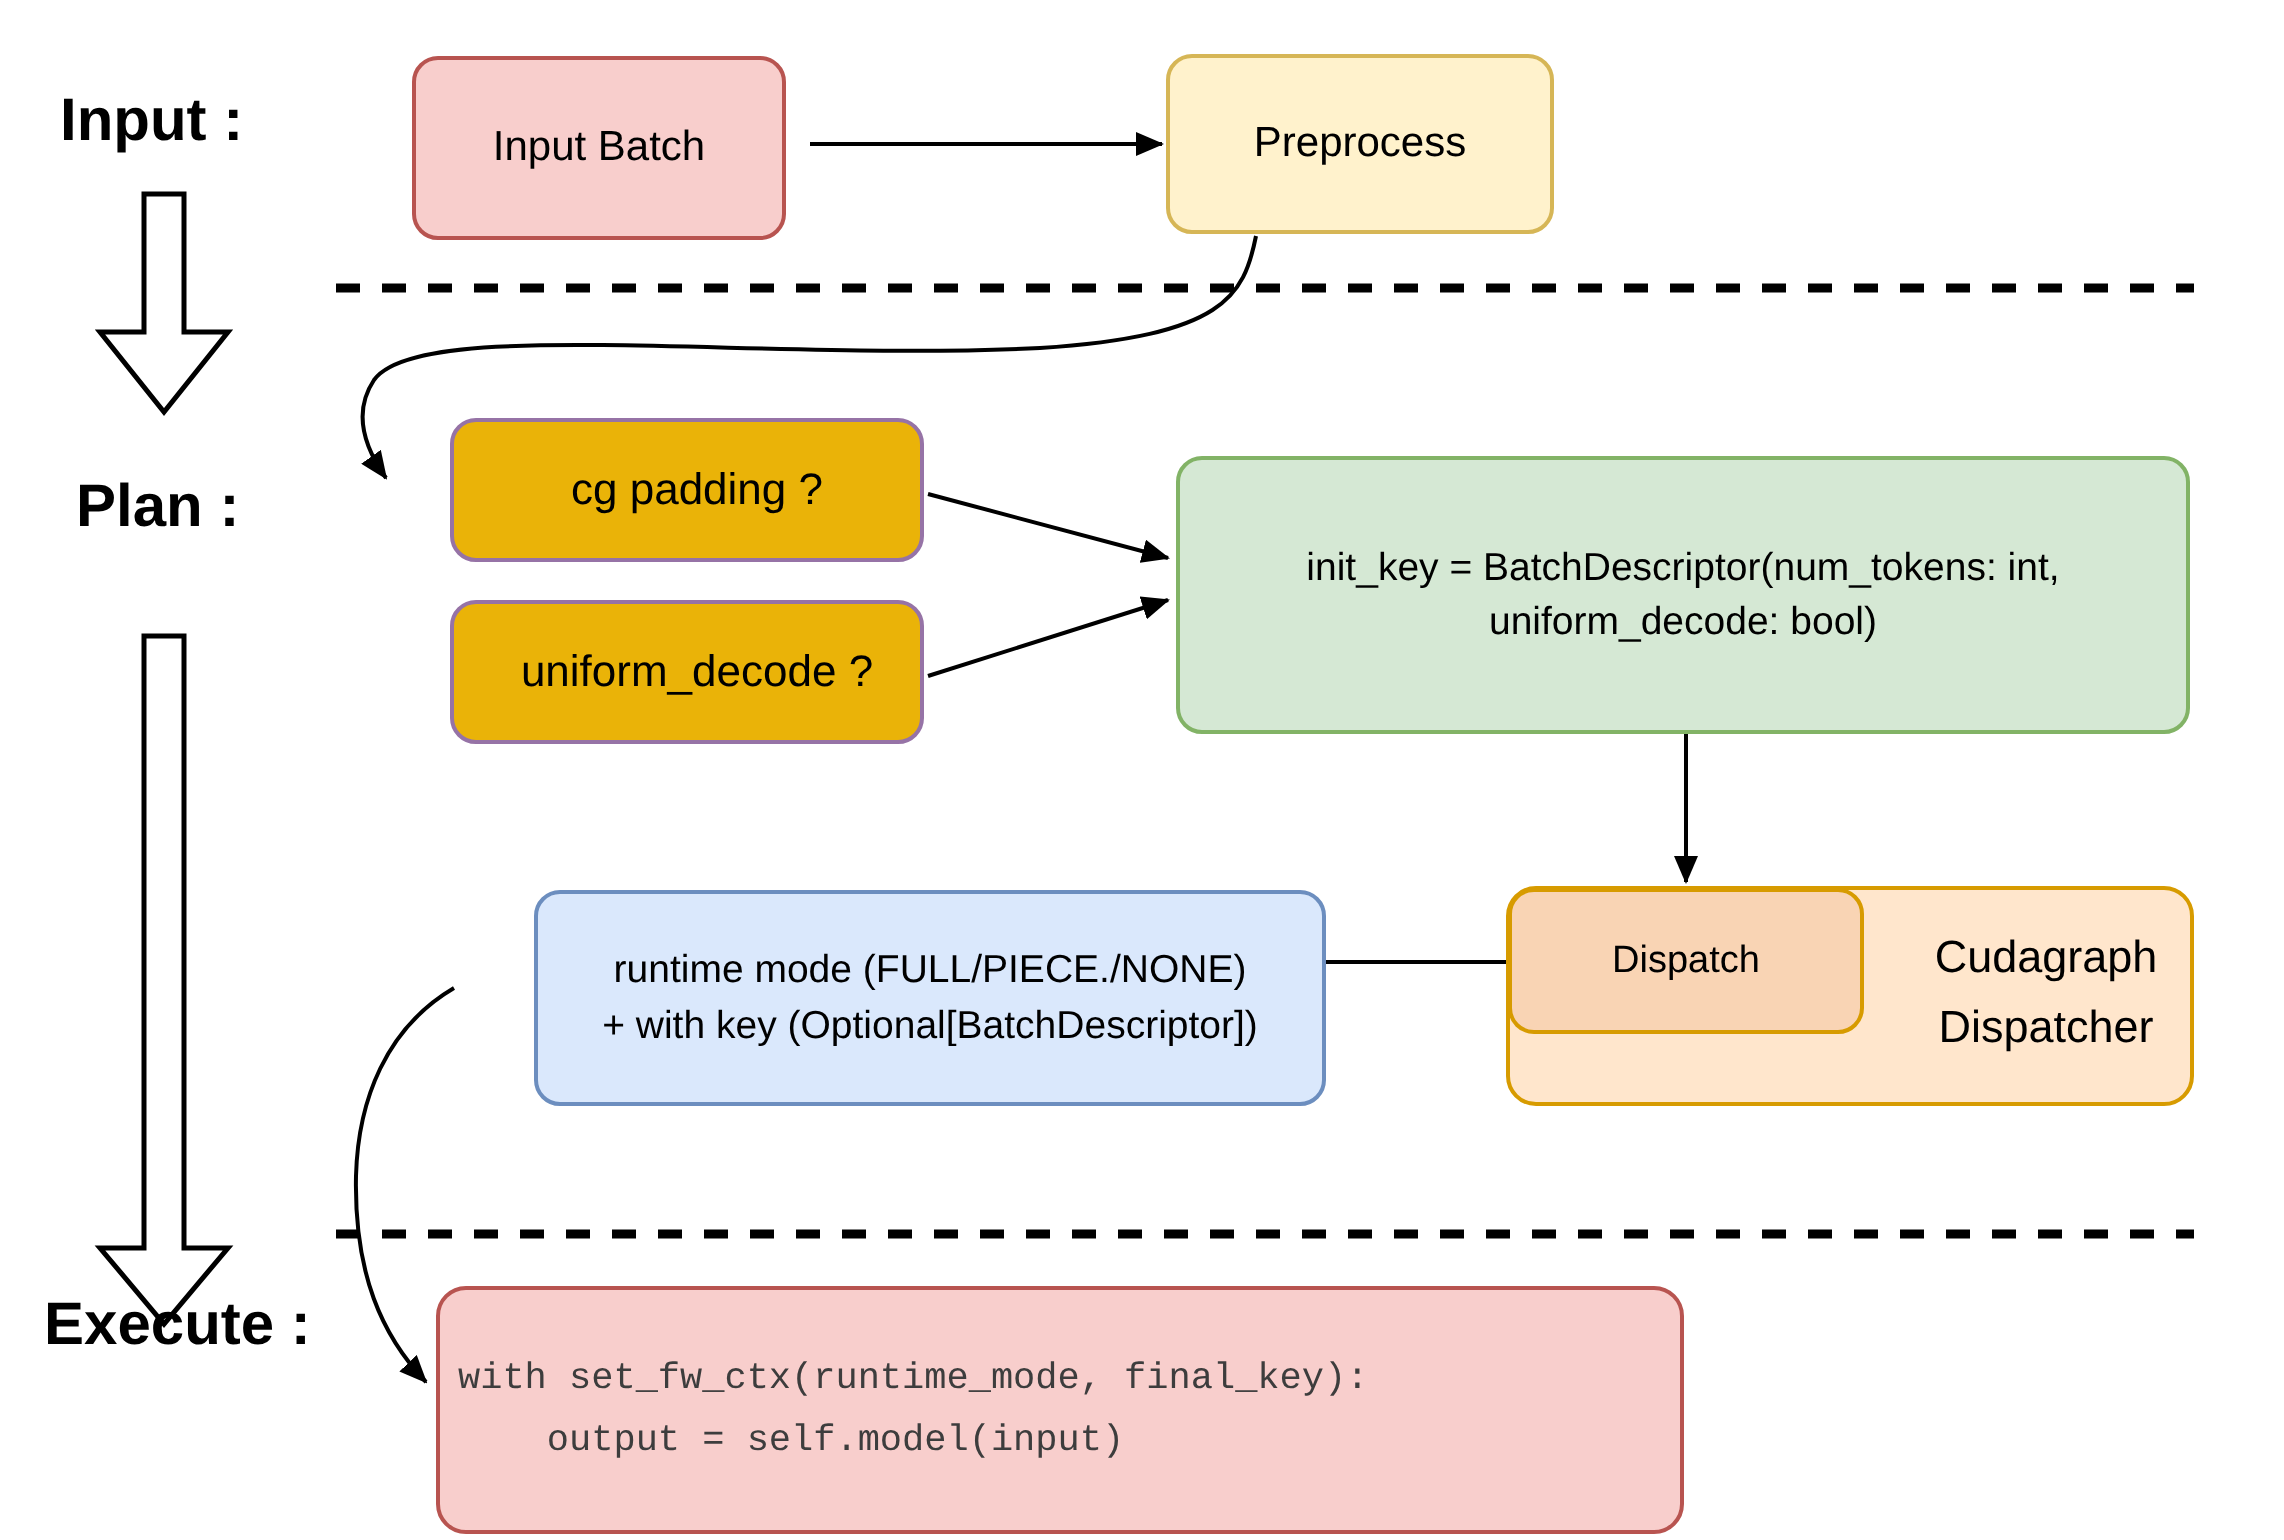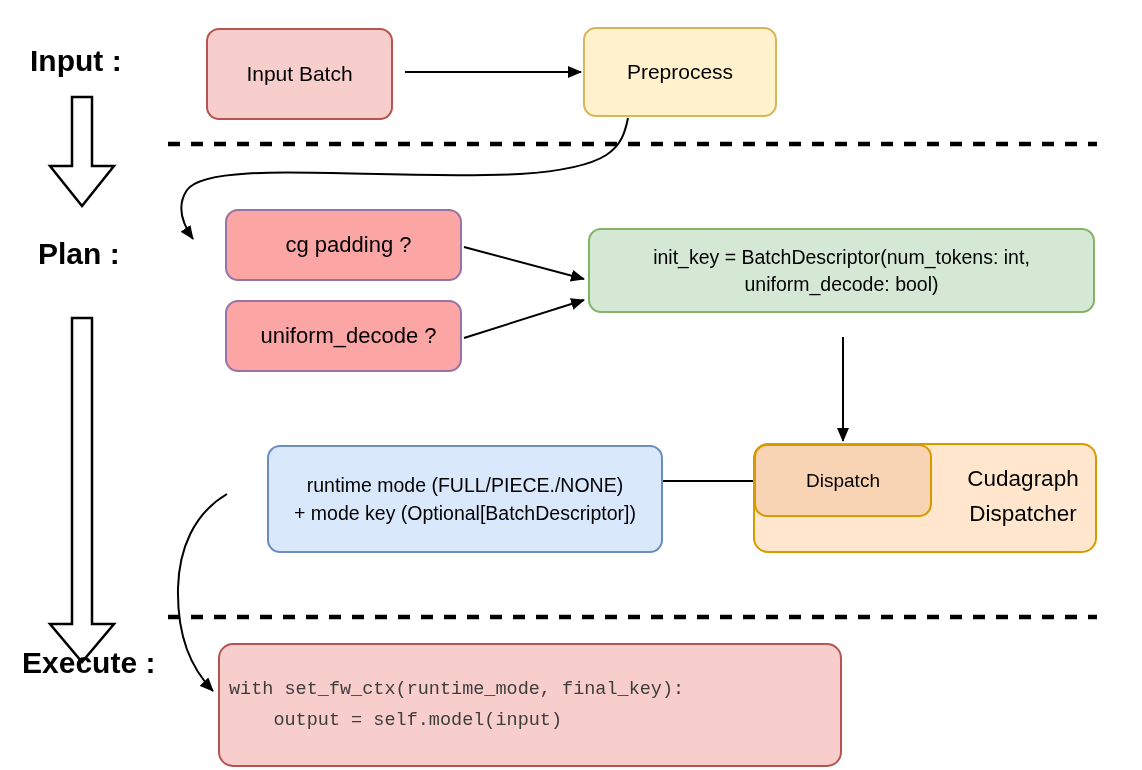--- a/index.html
+++ b/index.html
@@ -31,21 +31,21 @@
     display: flex;
     flex-direction: column;
     align-items: center;
     justify-content: center;
     text-align: center;
     color: #000000;
   }
   .node .line { white-space: pre; }
   .node-input-batch   { background: #f8cecc; border: 2px solid #b85450; font-size: 21px; }
   .node-preprocess    { background: #fff2cc; border: 2px solid #d6b656; font-size: 21px; }
-  .node-purple        { background: #fca5a5; border: 2px solid #9673a6; font-size: 22px; padding-left: 10px; }
+  .node-purple        { background: #eab308; border: 2px solid #9673a6; font-size: 22px; padding-left: 10px; }
   .node-green         { background: #d5e8d4; border: 2px solid #82b366; font-size: 19.5px; line-height: 27px; }
   .node-blue          { background: #dae8fc; border: 2px solid #6c8ebf; font-size: 19.5px; line-height: 28px; }
   .node-cudagraph     { background: #ffe6cc; border: 2px solid #d79b00; border-radius: 15px; }
   .node-dispatch      { background: #f9d4b4; border: 2px solid #d79b00; font-size: 19px; }
   .cudagraph-label {
     position: absolute;
     font-size: 22.5px;
     line-height: 35px;
     color: #000000;
     text-align: center;
@@ -101,39 +101,39 @@
   </div>
 
   <div class="node node-purple" style="left:225px; top:209px; width:237px; height:72px;">
     <span class="line">cg padding ?</span>
   </div>
 
   <div class="node node-purple" style="left:225px; top:300px; width:237px; height:72px;">
     <span class="line">uniform_decode ?</span>
   </div>
 
-  <div class="node node-green" style="left:588px; top:228px; width:507px; height:85px;">
+  <div class="node node-green" style="left:588px; top:228px; width:507px; height:139px;">
     <span class="line">init_key = BatchDescriptor(num_tokens: int,</span>
     <span class="line">uniform_decode: bool)</span>
   </div>
 
   <div class="node node-cudagraph" style="left:753px; top:443px; width:344px; height:110px;"></div>
 
   <div class="node node-dispatch" style="left:754px; top:444px; width:178px; height:73px;">
     <span class="line">Dispatch</span>
   </div>
 
   <div class="cudagraph-label" style="left:932px; top:461px; width:182px;">
     <div>Cudagraph</div>
     <div>Dispatcher</div>
   </div>
 
   <div class="node node-blue" style="left:227px; top:445px; width:396px; height:108px;margin-left:40px;">
     <span class="line">runtime mode (FULL/PIECE./NONE)</span>
-    <span class="line">+ mode key (Optional[BatchDescriptor])</span>
+    <span class="line">+ with key (Optional[BatchDescriptor])</span>
   </div>
 
   <div class="node node-code" style="left:218px; top:643px; width:624px; height:124px;">
     <span class="line">with set_fw_ctx(runtime_mode, final_key):</span>
     <span class="line">    output = self.model(input)</span>
   </div>
 
 </div>
 
 </body></html>

